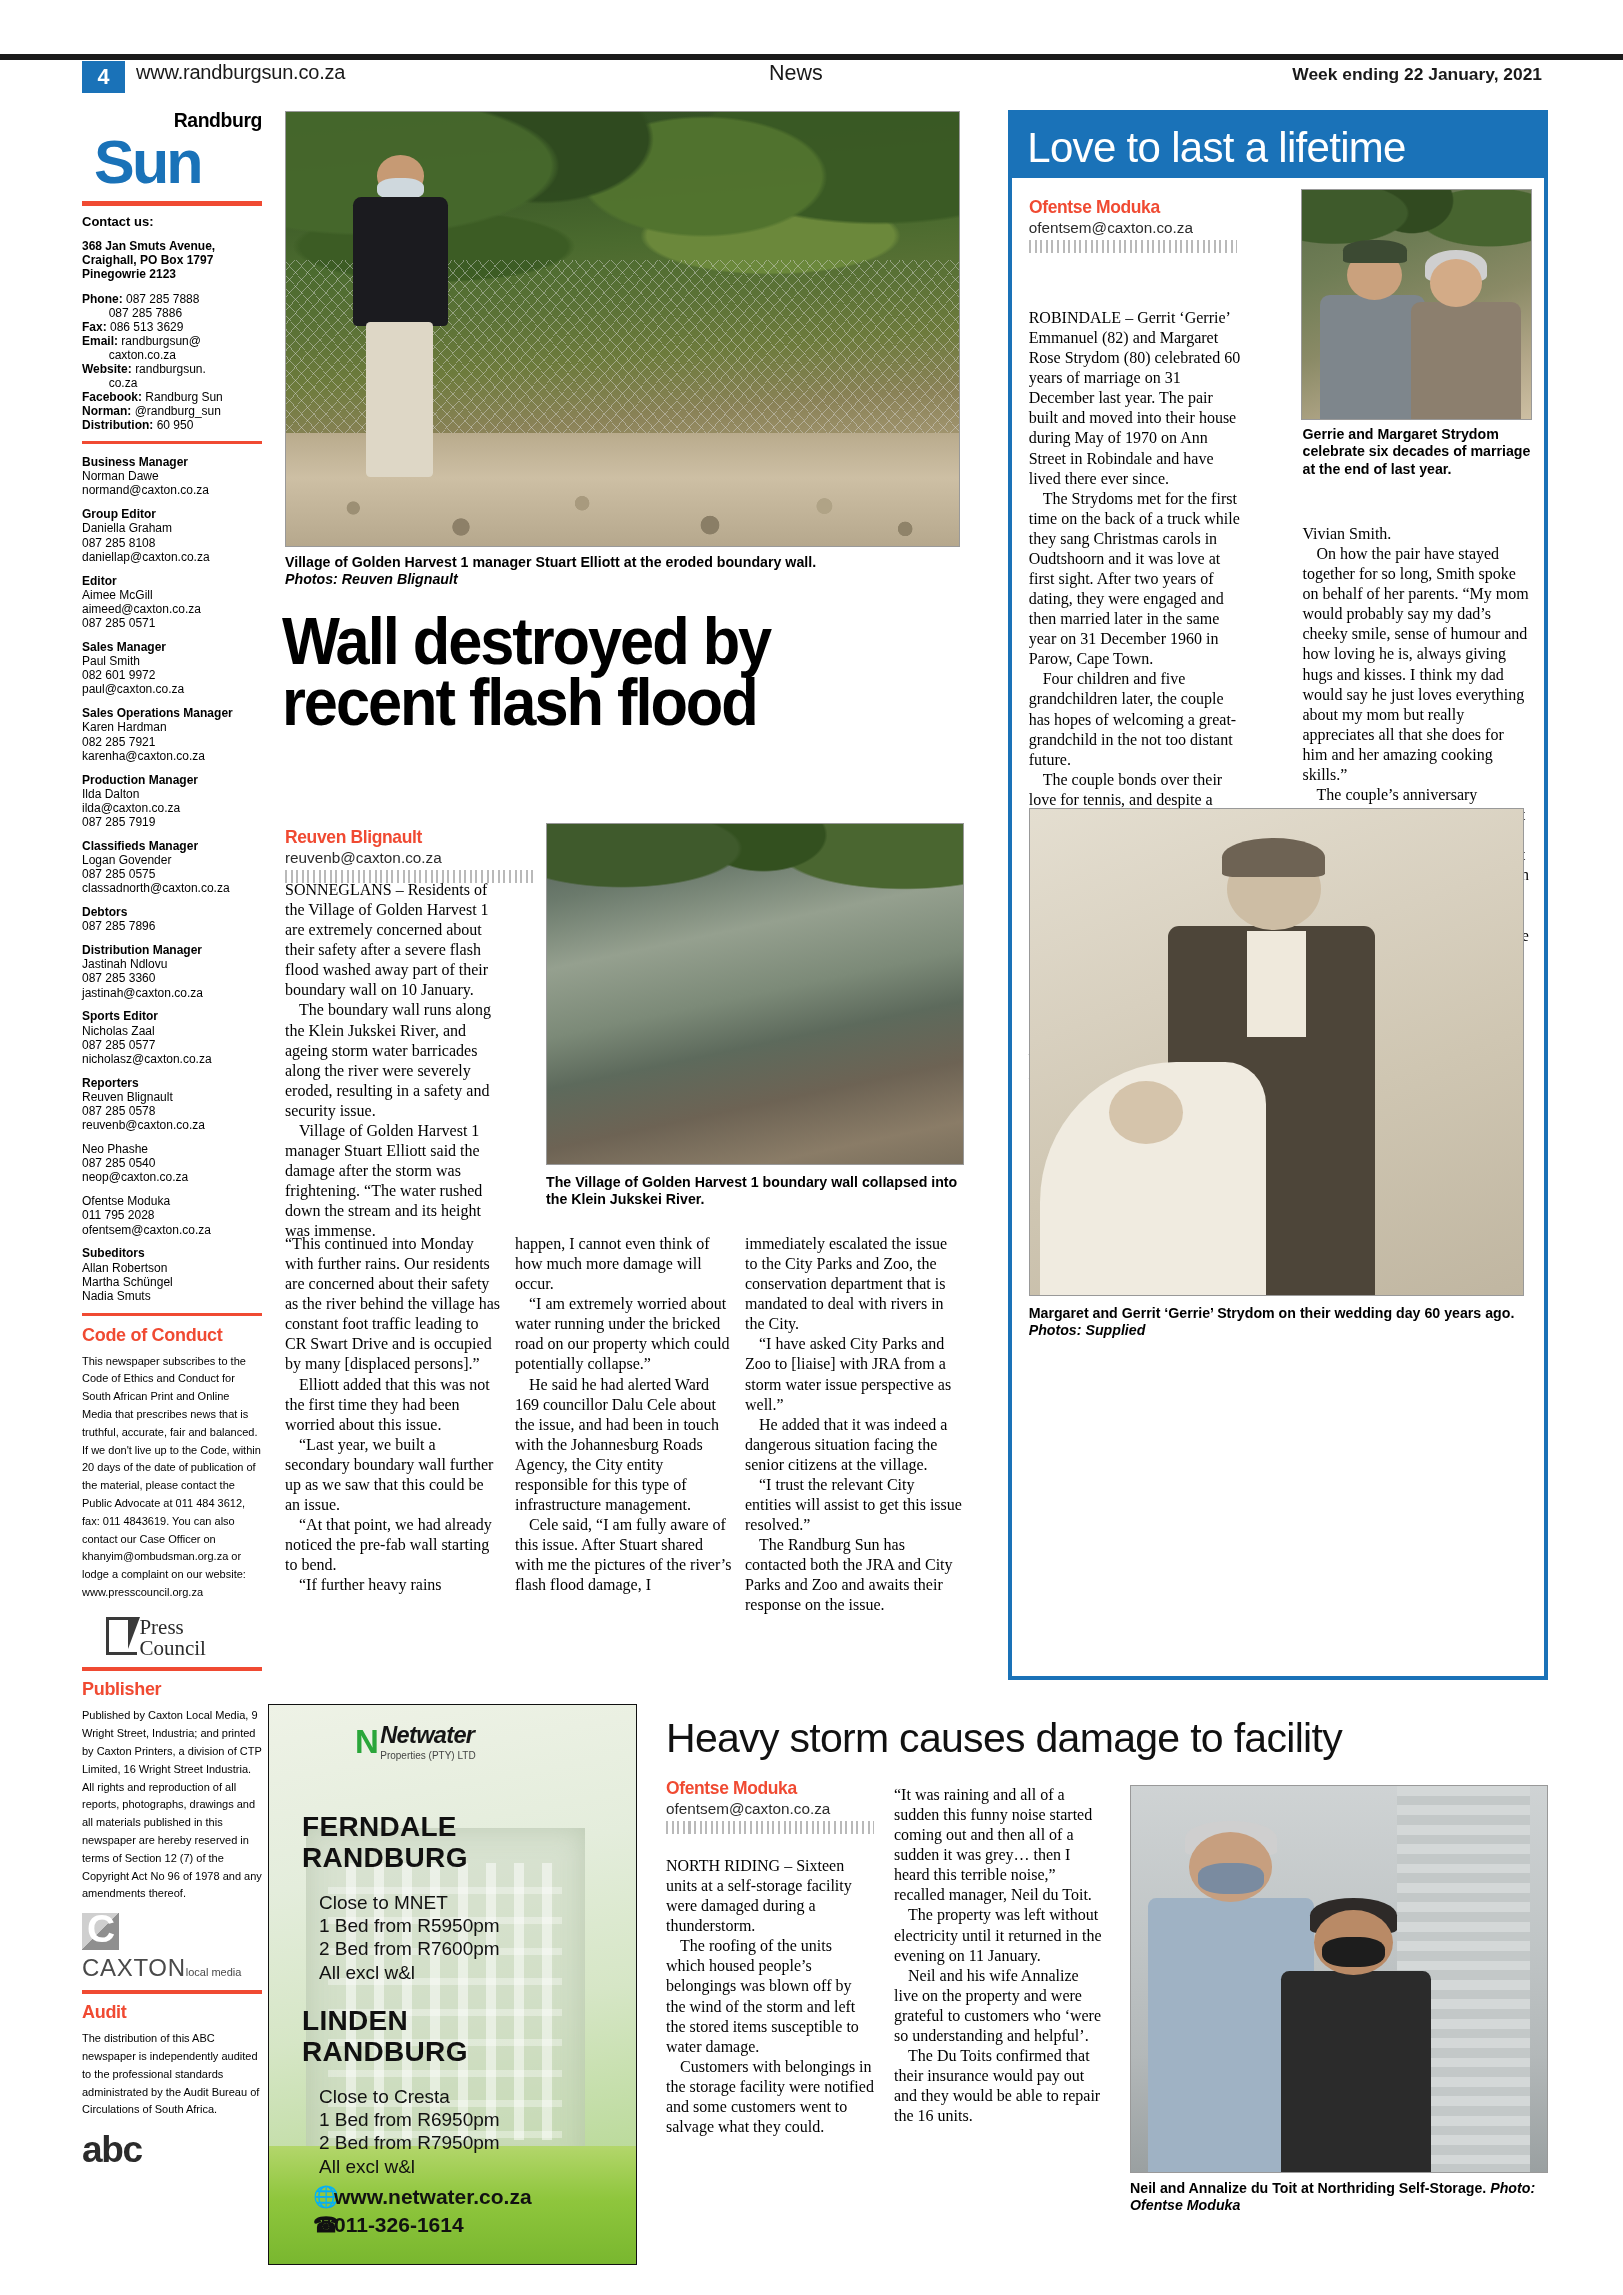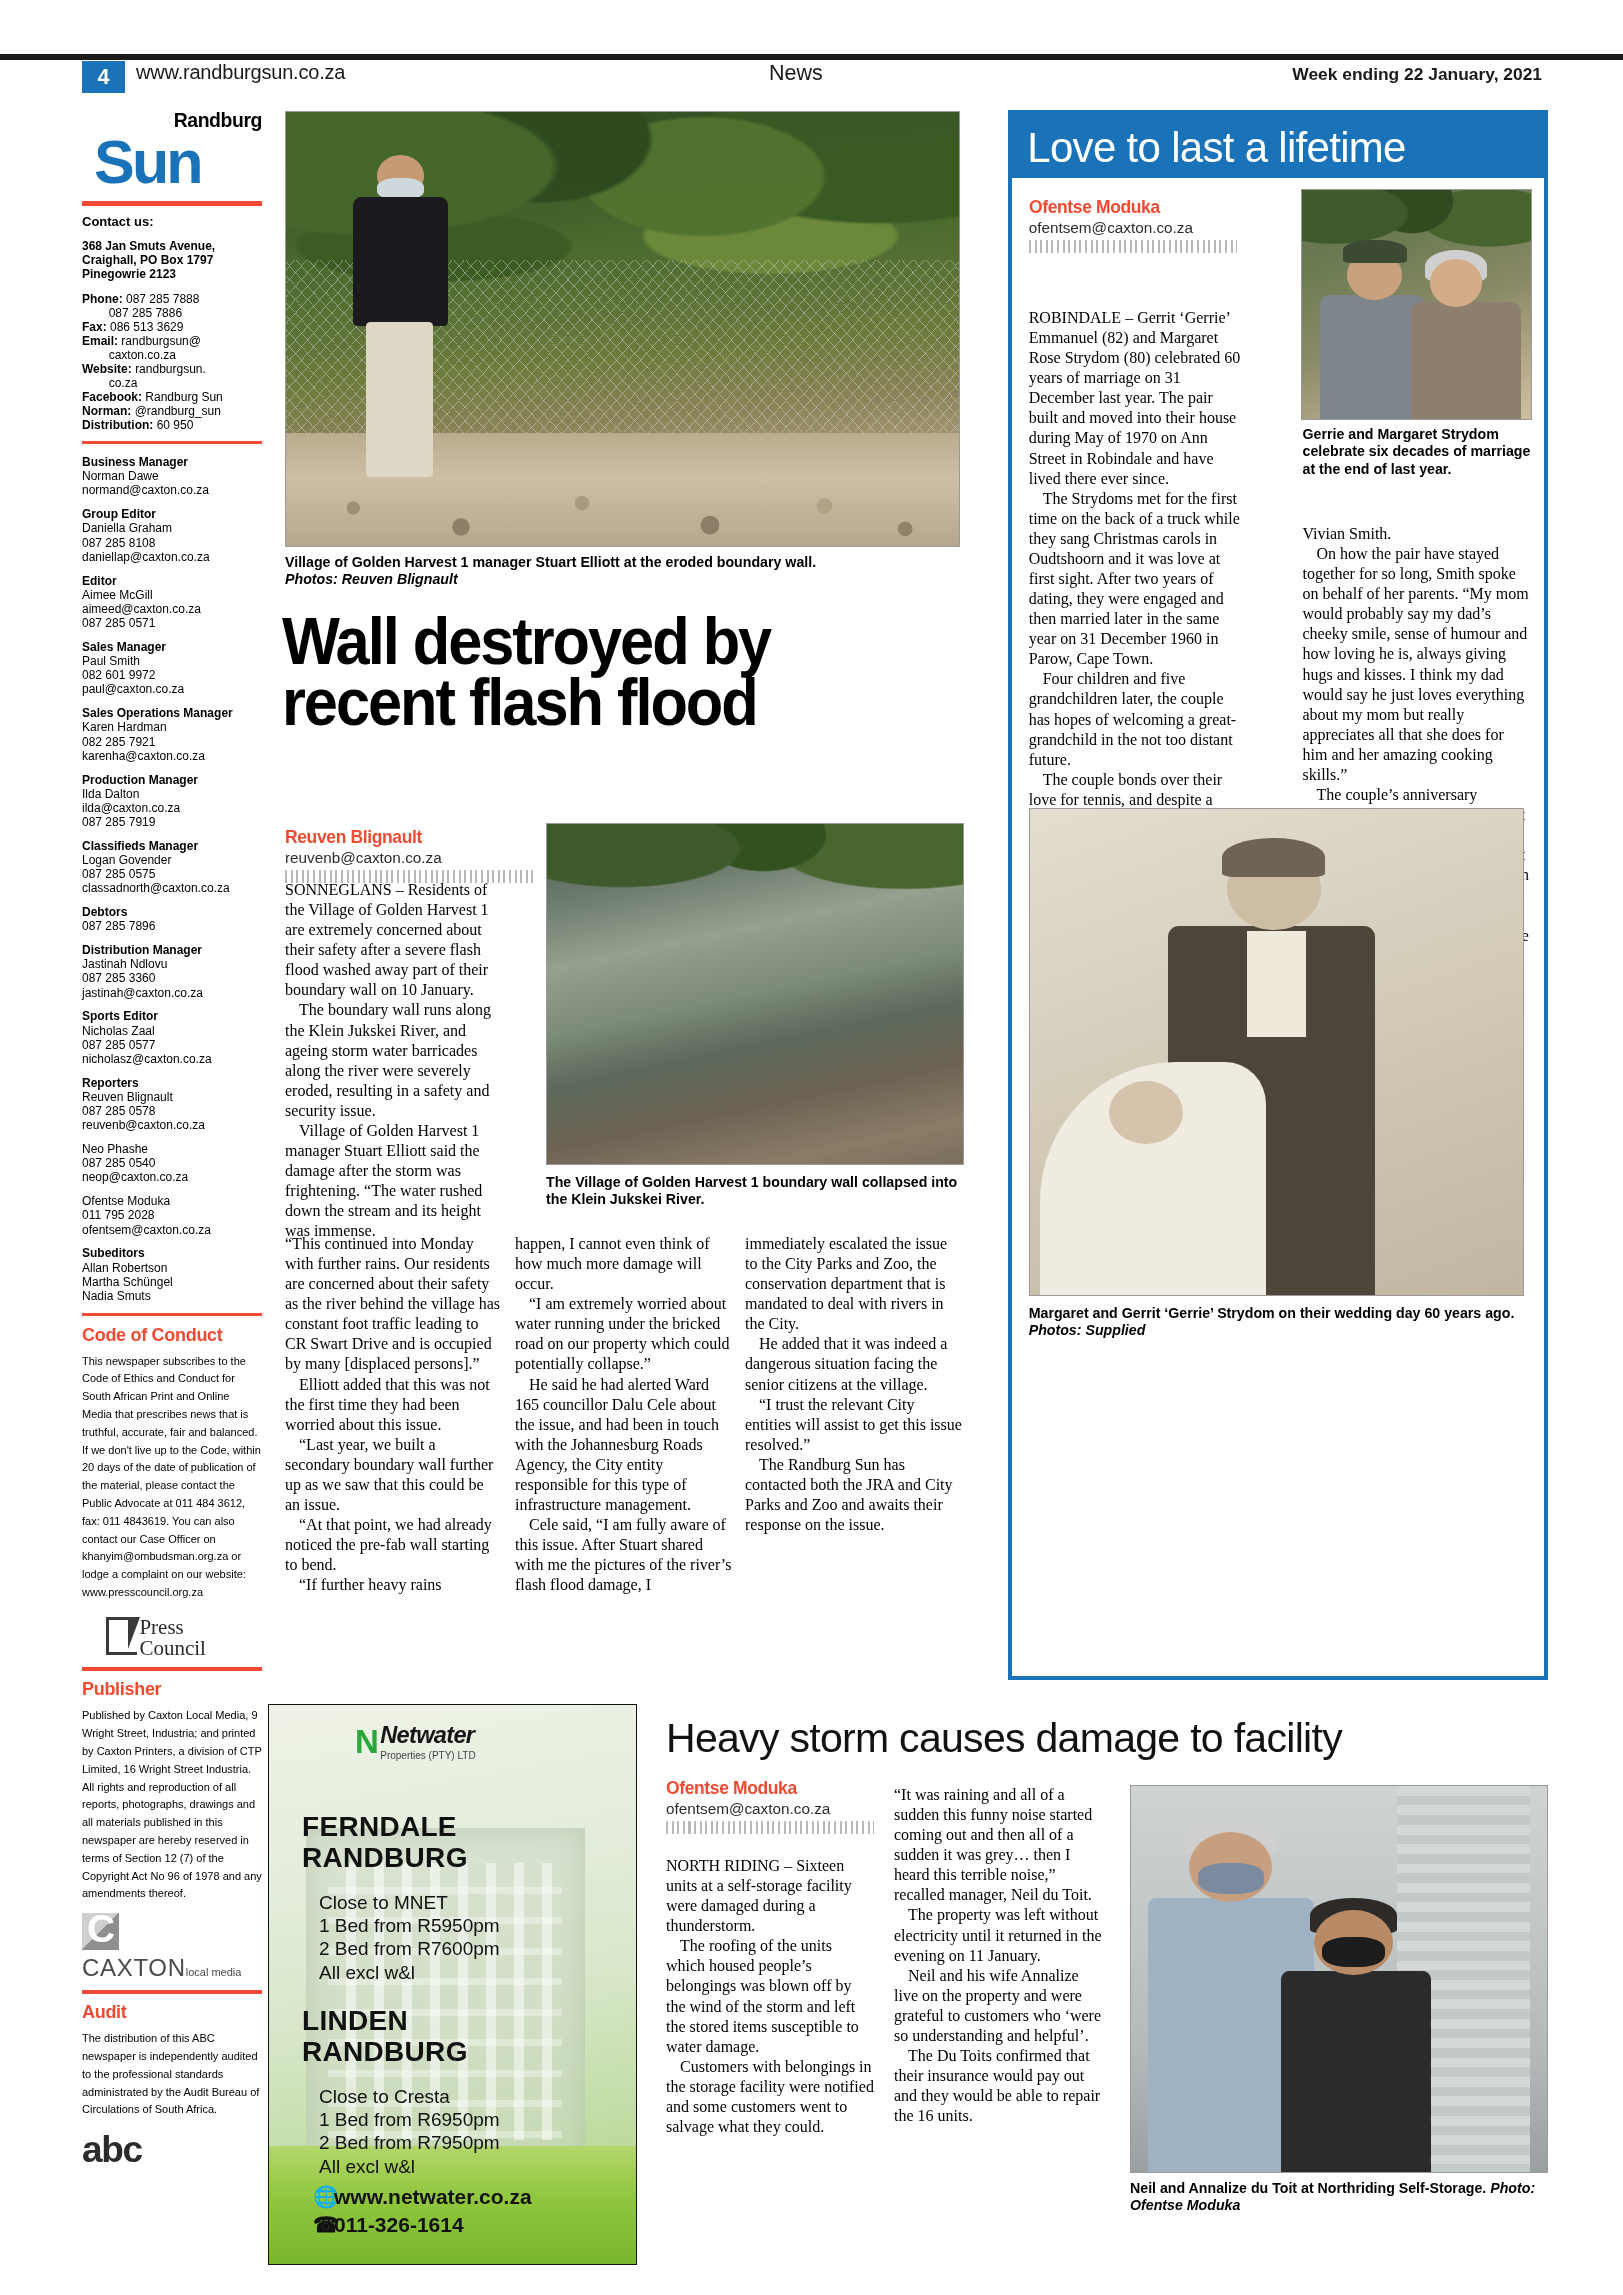--- a/index.html
+++ b/index.html
@@ -315,25 +315,26 @@
 <div id="col1b" class="serifcol">
     <p class="first">“This continued into Monday with further rains. Our residents are concerned about their safety as the river behind the village has constant foot traffic leading to CR Swart Drive and is occupied by many [displaced persons].”</p>
     <p>Elliott added that this was not the first time they had been worried about this issue.</p>
     <p>“Last year, we built a secondary boundary wall further up as we saw that this could be an issue.</p>
     <p>“At that point, we had already noticed the pre-fab wall starting to bend.</p>
     <p>“If further heavy rains</p>
   </div>
 <div id="col2" class="serifcol">
     <p class="first">happen, I cannot even think of how much more damage will occur.</p>
     <p>“I am extremely worried about water running under the bricked road on our property which could potentially collapse.”</p>
-    <p>He said he had alerted Ward 165 councillor Dalu Cele about the issue, and had been in touch with the Johannesburg Roads Agency, the City entity responsible for this type of infrastructure management.</p>
+    <p>He said he had alerted Ward 169 councillor Dalu Cele about the issue, and had been in touch with the Johannesburg Roads Agency, the City entity responsible for this type of infrastructure management.</p>
     <p>Cele said, “I am fully aware of this issue. After Stuart shared with me the pictures of the river’s flash flood damage, I</p>
   </div>
 <div id="col3" class="serifcol">
     <p class="first">immediately escalated the issue to the City Parks and Zoo, the conservation department that is mandated to deal with rivers in the City.</p>
+    <p>“I have asked City Parks and Zoo to [liaise] with JRA from a storm water issue perspective as well.”</p>
     <p>He added that it was indeed a dangerous situation facing the senior citizens at the village.</p>
     <p>“I trust the relevant City entities will assist to get this issue resolved.”</p>
     <p>The Randburg Sun has contacted both the JRA and City Parks and Zoo and awaits their response on the issue.</p>
   </div>
 
 <div id="lovebox">
   <div id="lovebar"></div>
   <div id="lovetitle">Love to last a lifetime</div>
 
   <div id="lovebyline">

